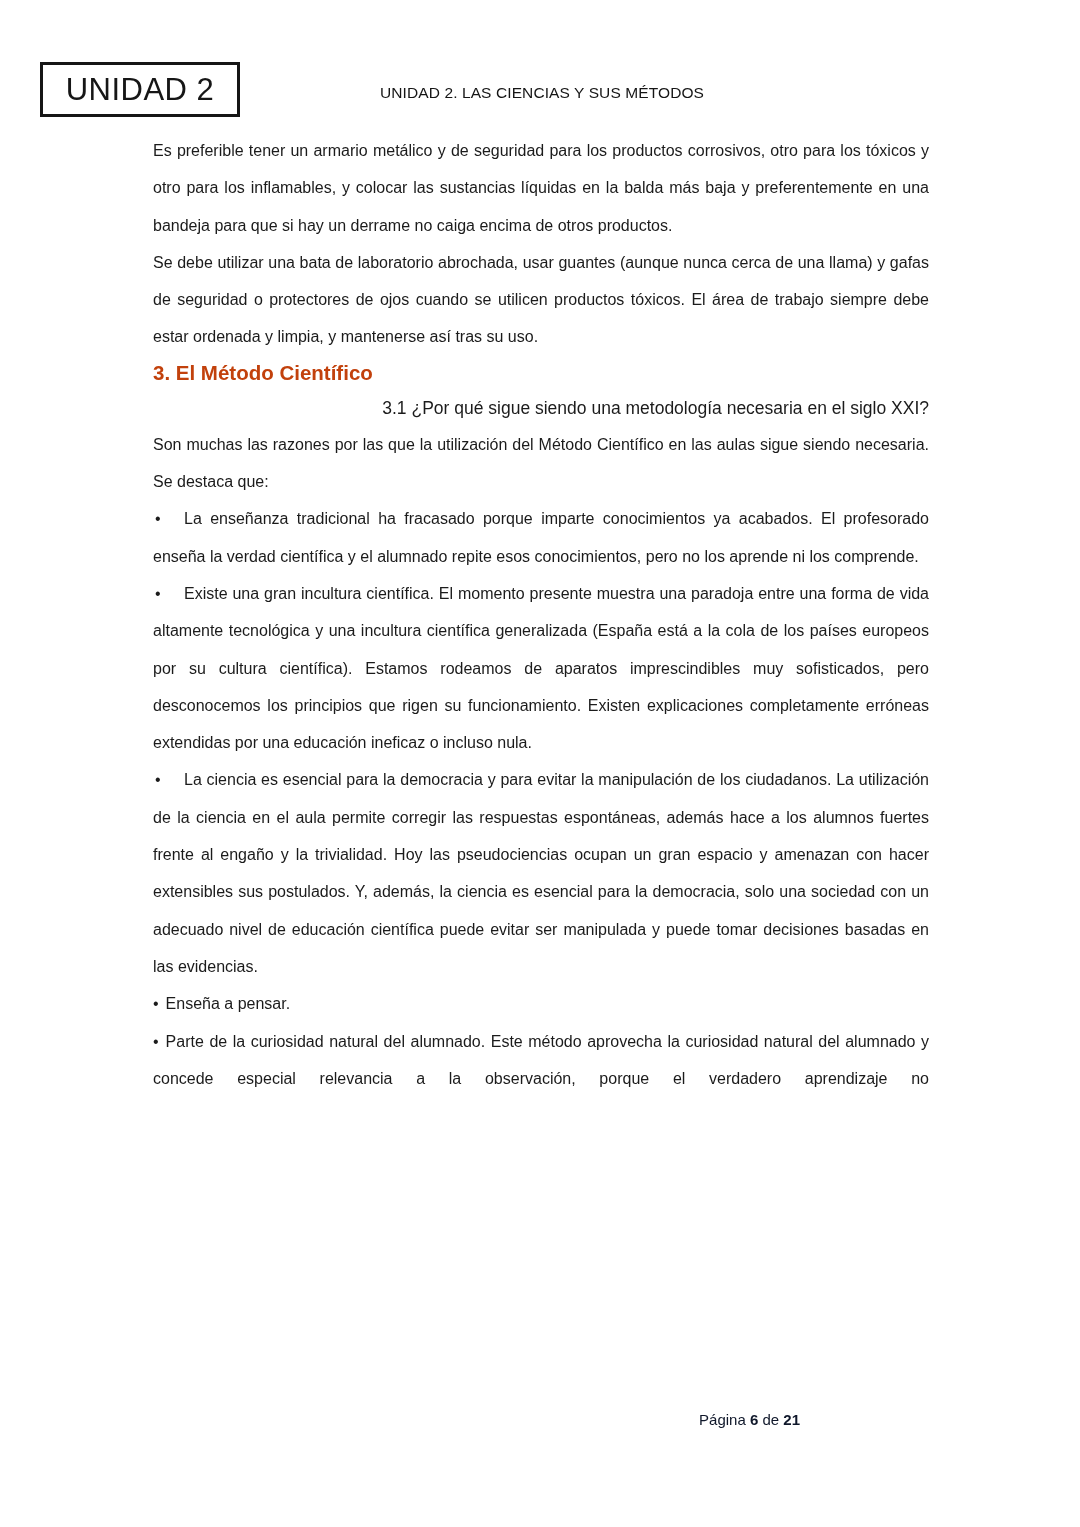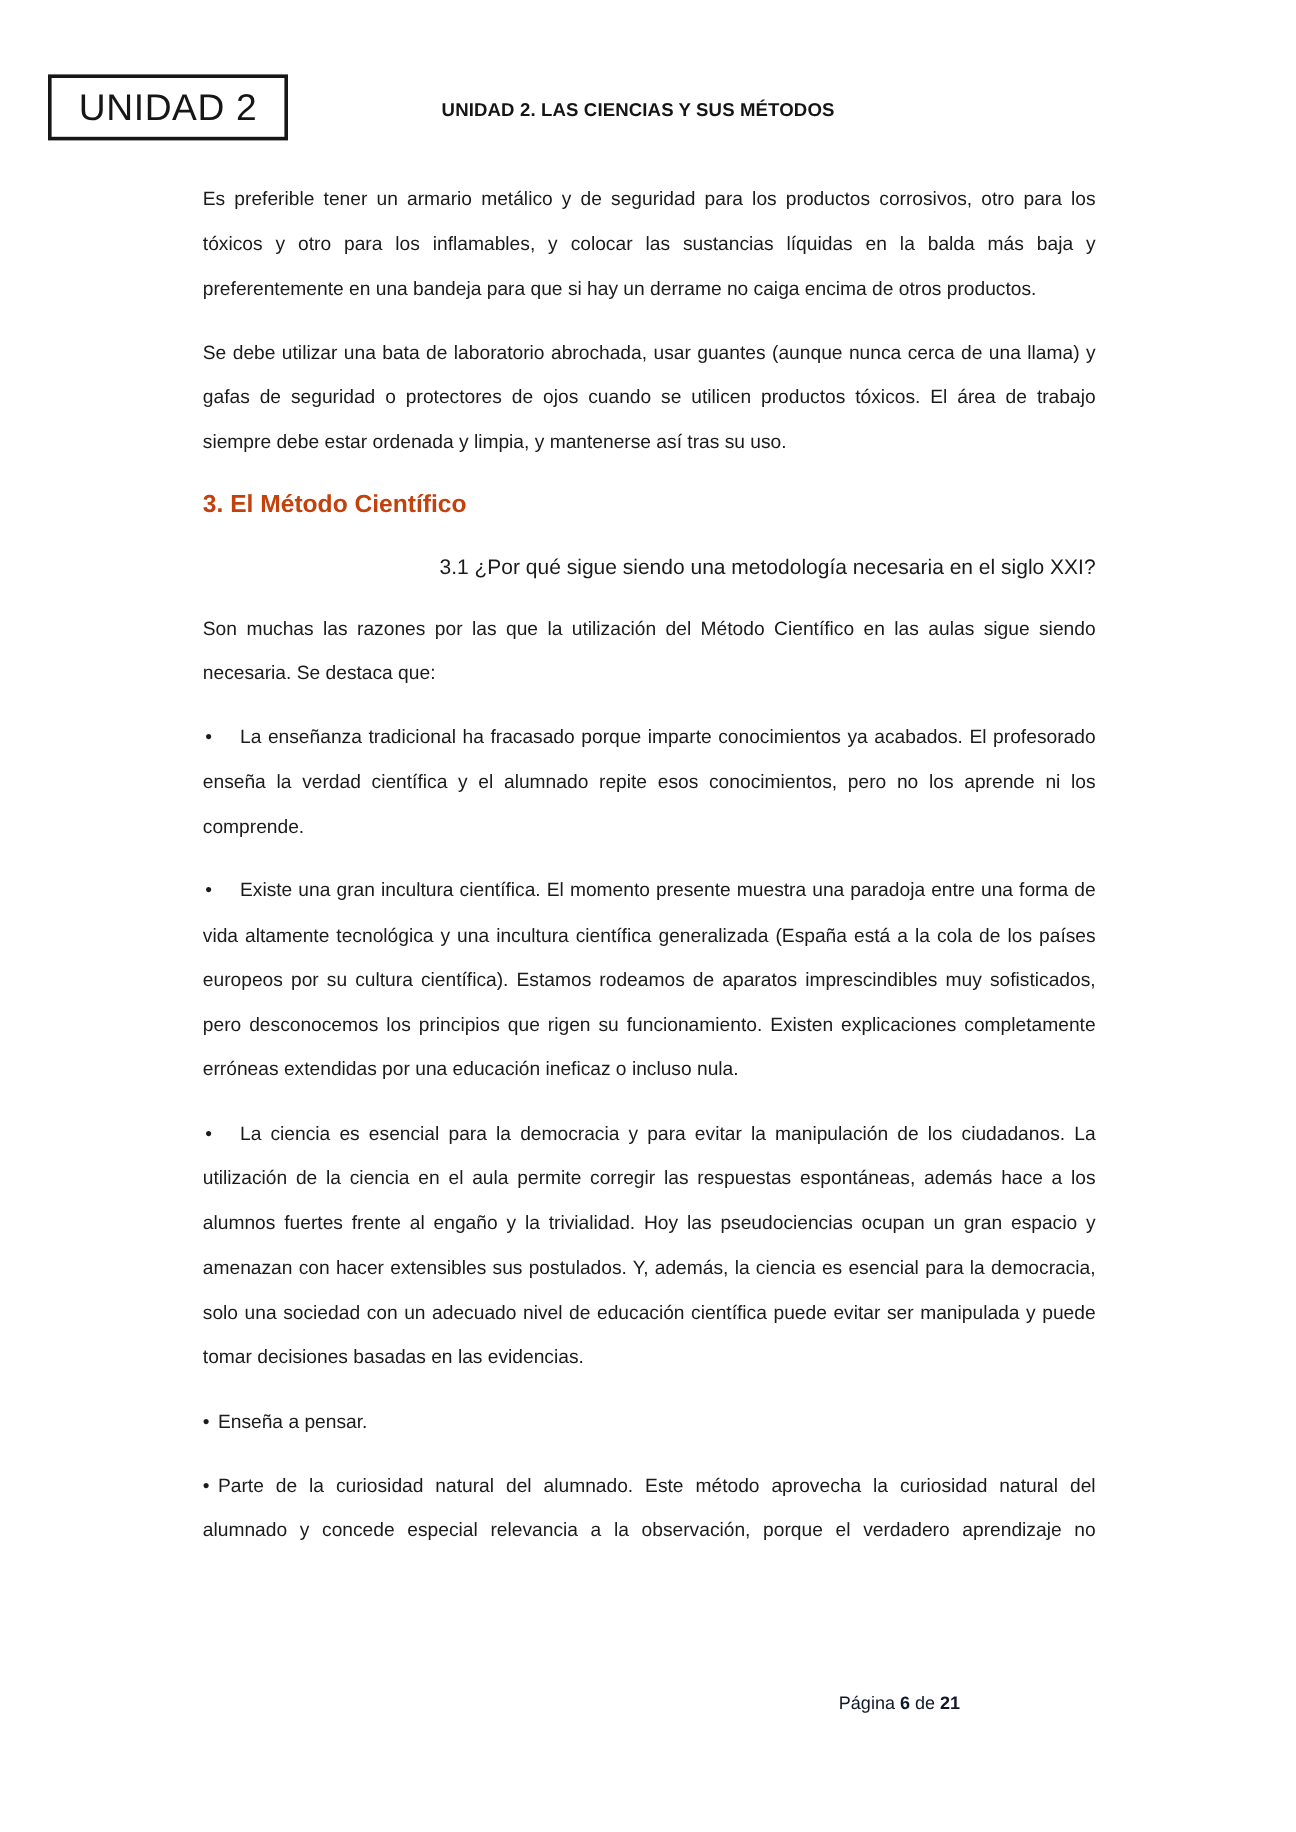--- a/index.html
+++ b/index.html
@@ -18,36 +18,36 @@
     width: 200px; height: 55px;
     border: 3px solid #161616;
     box-sizing: border-box;
     display: flex; align-items: center; justify-content: center;
     font-size: 31px;
     letter-spacing: 0.5px;
     color: #161616;
   }
   .doc-header {
     position: absolute;
-    left: 368px; top: 84px;
+    left: 380px; top: 84px;
     font-size: 15.5px;
-    font-weight: bold;
+    font-weight: normal;
     color: #151515;
     letter-spacing: 0.1px;
     text-align: center;
   }
   .content {
     position: absolute;
     left: 153px; top: 132px;
     width: 776px;
     font-size: 16px;
     line-height: 37.3px;
     text-align: justify;
   }
-  .content p { margin: 16px; }
+  .content p { margin: 0; }
   .section-heading {
     margin: 28px 0 0 0;
     font-size: 20.5px;
     line-height: 34px;
     font-weight: bold;
     text-align: left;
     color: #c2410c;
   }
   .subsection-heading {
     margin: 13px 0 0 31px;

